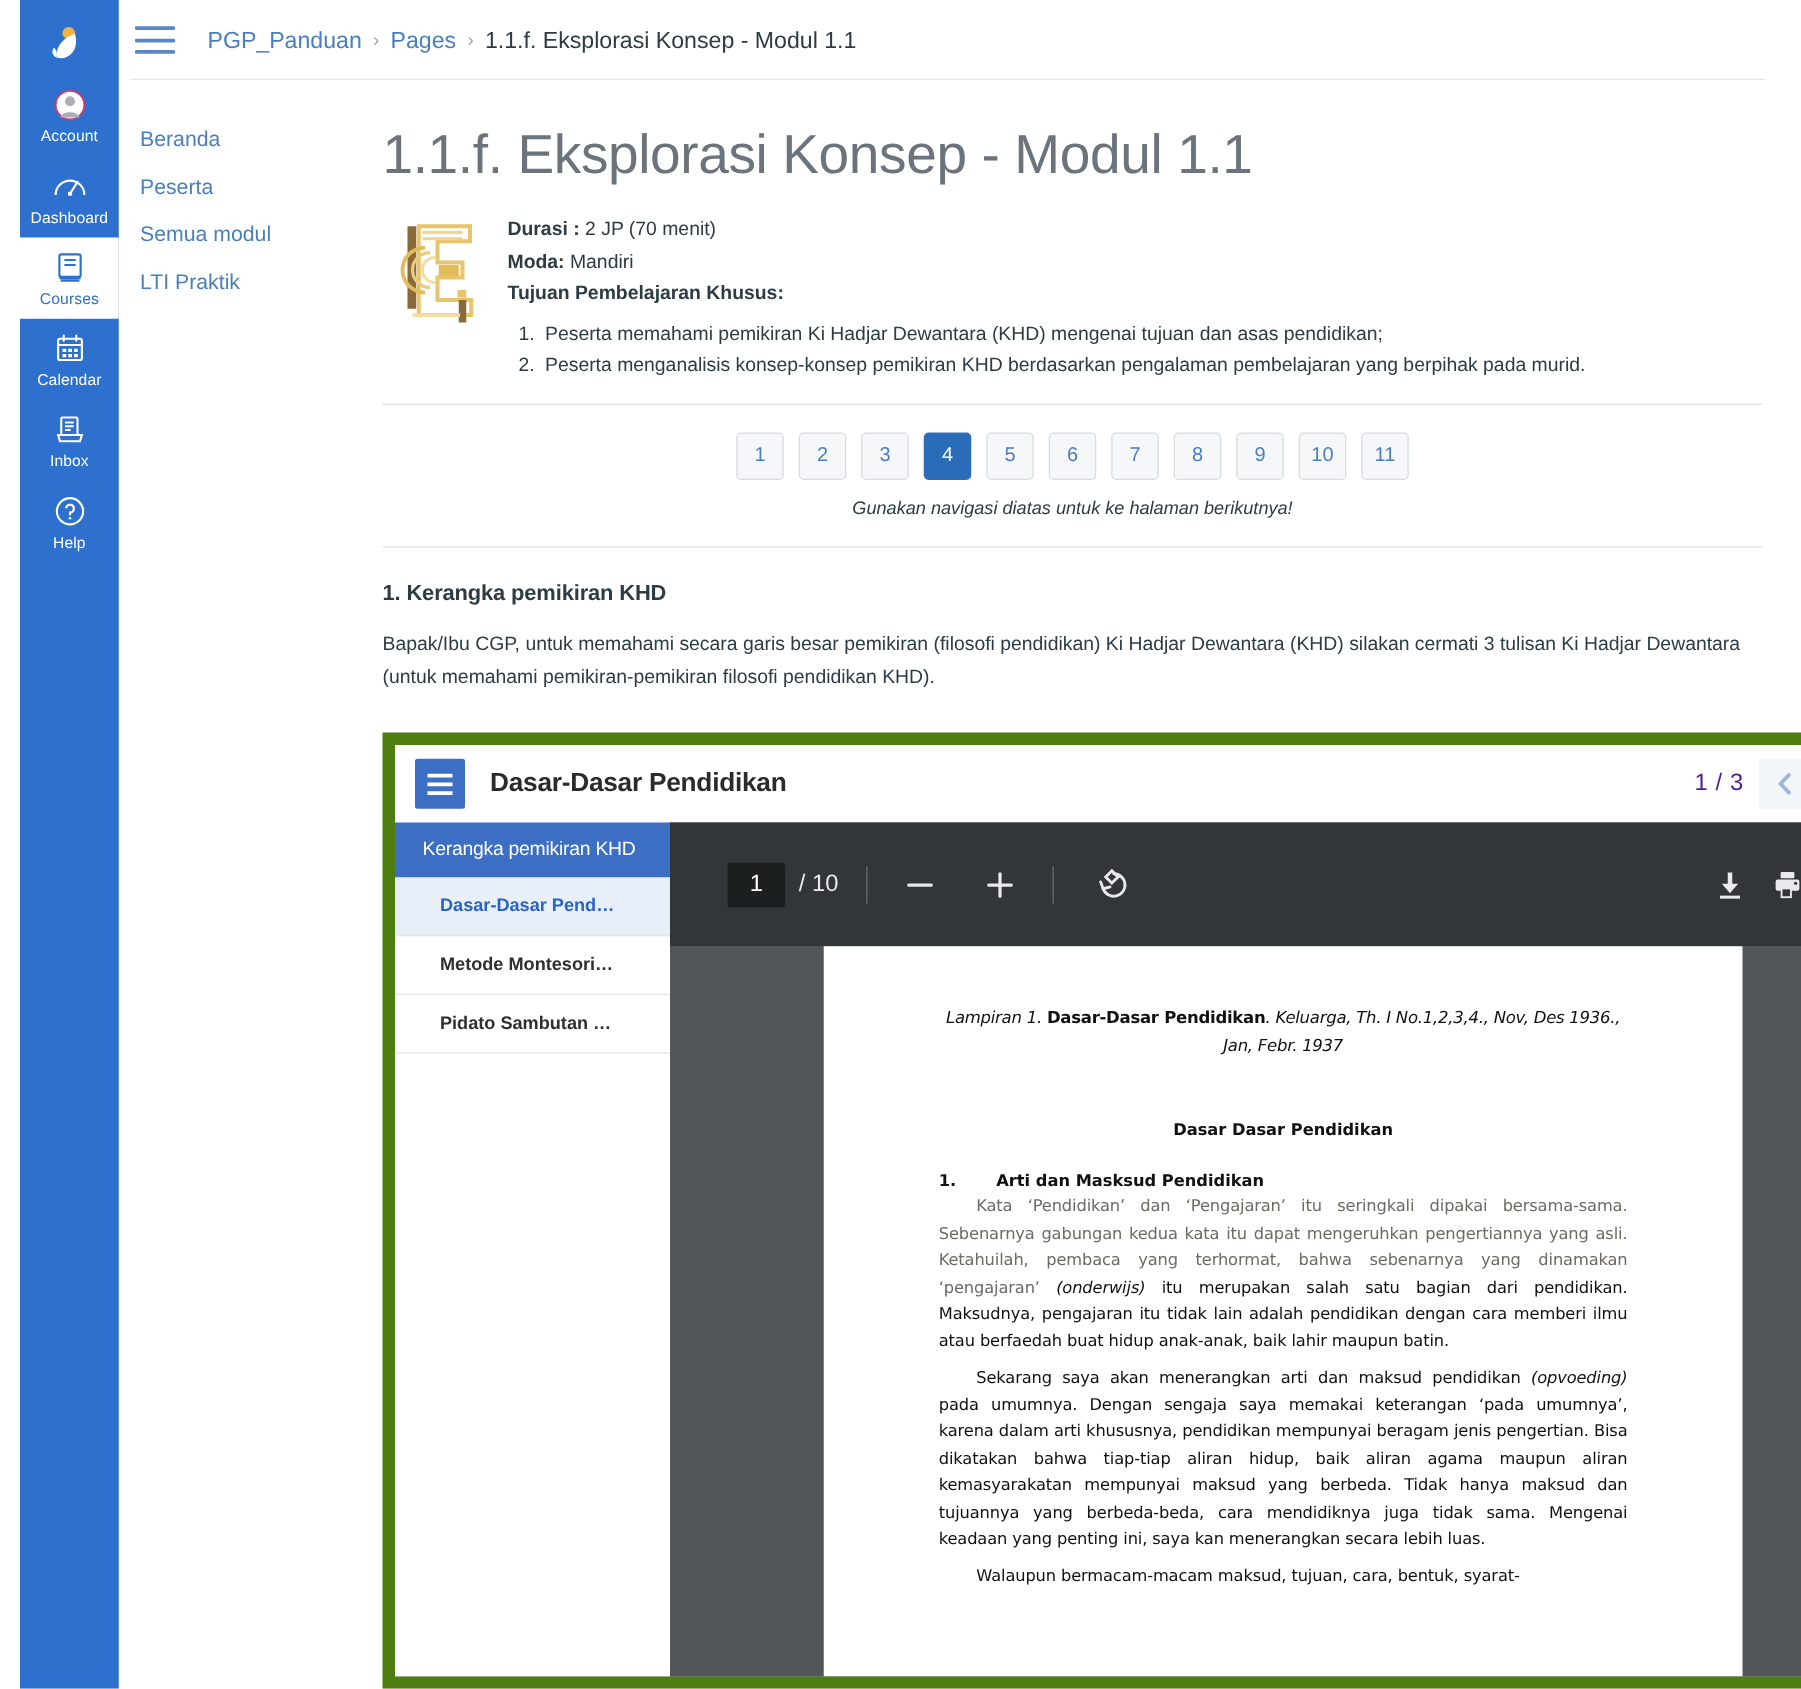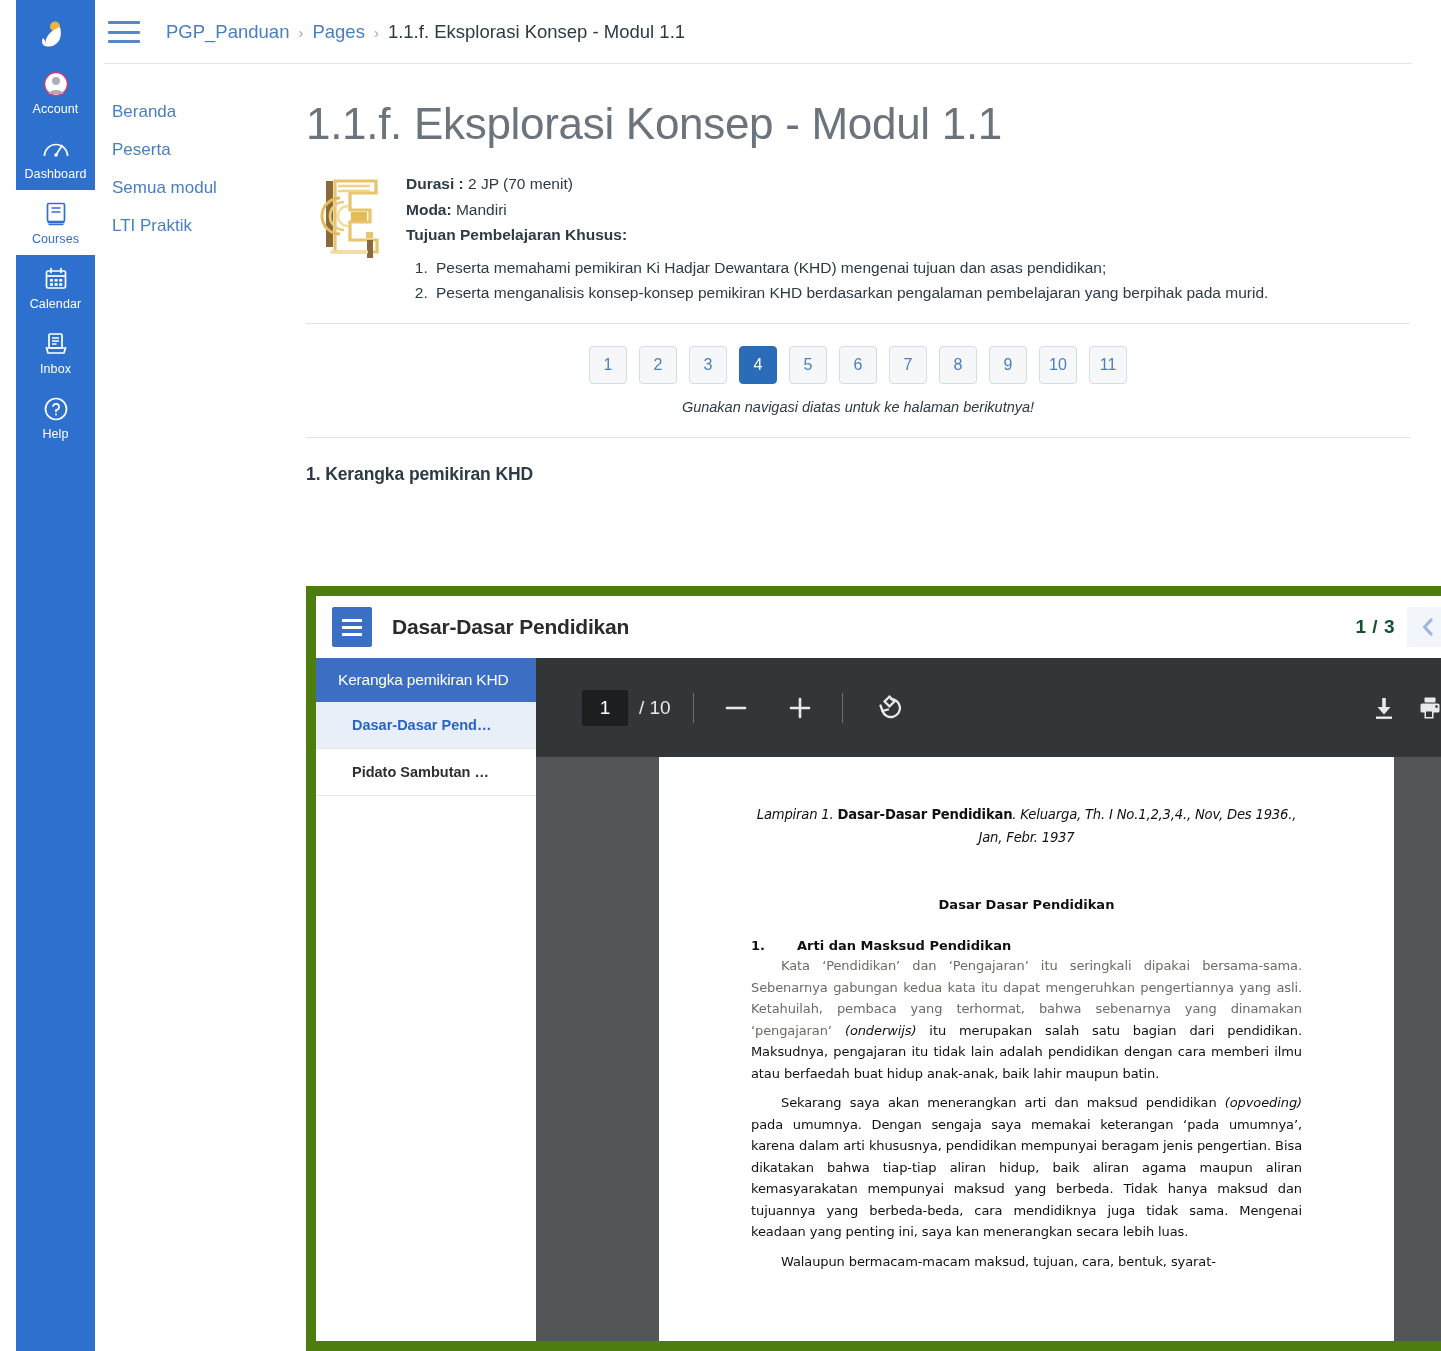--- a/index.html
+++ b/index.html
@@ -85,21 +85,21 @@
     border: 10px solid #4d7c0f; background: #ffffff; overflow: hidden;
   }
   .v-head { height: 62px; background: #fff; display: flex; align-items: center; padding: 0 14px 0 16px; }
   .v-burger {
     width: 40px; height: 40px; background: #3c6fc4; border-radius: 2px;
     display: flex; flex-direction: column; align-items: center; justify-content: center; gap: 4px; cursor: pointer;
   }
   .v-burger i { width: 20px; height: 3px; background: #fff; display: block; }
   .v-title { font-size: 21px; font-weight: 700; color: #2b2b2b; margin-left: 20px; letter-spacing: -0.2px; }
   .v-right { margin-left: auto; display: flex; align-items: center; gap: 12px; }
-  .v-count { font-size: 19px; font-weight: 700; color: #14532d; letter-spacing: .5px; }
+  .v-count { font-size: 19px; font-weight: 400; color: #4c1d95; letter-spacing: .5px; }
   .v-nav {
     width: 42px; height: 40px; background: #f2f5f9; border-radius: 2px;
     display: flex; align-items: center; justify-content: center; cursor: pointer;
   }
   .v-nav svg { stroke-width: 3.2; fill: none; stroke-linecap: round; stroke-linejoin: round; }
 
   .v-body { display: flex; height: 703px; }
   .v-side { width: 220px; flex: 0 0 220px; background: #ffffff; }
   .v-side-hd {
     background: #3c6fc4; color: #fff; font-size: 15.5px; padding: 13px 6px 13px 22px; letter-spacing: -0.2px;
@@ -304,20 +304,21 @@
       <div class="pg">8</div>
       <div class="pg">9</div>
       <div class="pg">10</div>
       <div class="pg">11</div>
     </div>
     <div class="pg-note">Gunakan navigasi diatas untuk ke halaman berikutnya!</div>
 
     <hr class="rule2">
 
     <h3 class="sec">1. Kerangka pemikiran KHD</h3>
+    <p class="body">Bapak/Ibu CGP, untuk memahami secara garis besar pemikiran (filosofi pendidikan) Ki Hadjar Dewantara (KHD) silakan cermati 3 tulisan Ki Hadjar Dewantara (untuk memahami pemikiran-pemikiran filosofi pendidikan KHD).</p>
   </main>
 
   <section class="viewer">
     <div class="v-head">
       <div class="v-burger">
           <i></i>
           <i></i>
           <i></i>
         </div>
       <div class="v-title">Dasar-Dasar Pendidikan</div>
@@ -333,20 +334,21 @@
             <path d="M7 4 L13.5 11 L7 18"></path>
           </svg>
         </div>
       </div>
     </div>
 
     <div class="v-body">
       <aside class="v-side">
         <div class="v-side-hd">Kerangka pemikiran KHD</div>
         <div class="v-side-item on">Dasar-Dasar Pend…</div>
+        <div class="v-side-item">Metode Montesori…</div>
         <div class="v-side-item">Pidato Sambutan …</div>
       </aside>
 
       <div class="v-main">
         <div class="pdf-toolbar">
           <div class="pg-box">1</div>
           <div class="pg-total">/ 10</div>
           <div class="tb-div"></div>
           <div class="tb-btn tb-minus">
             <svg width="30" height="30" viewBox="0 0 30 30" stroke="#e8eaed" stroke-width="2.6" fill="none">

